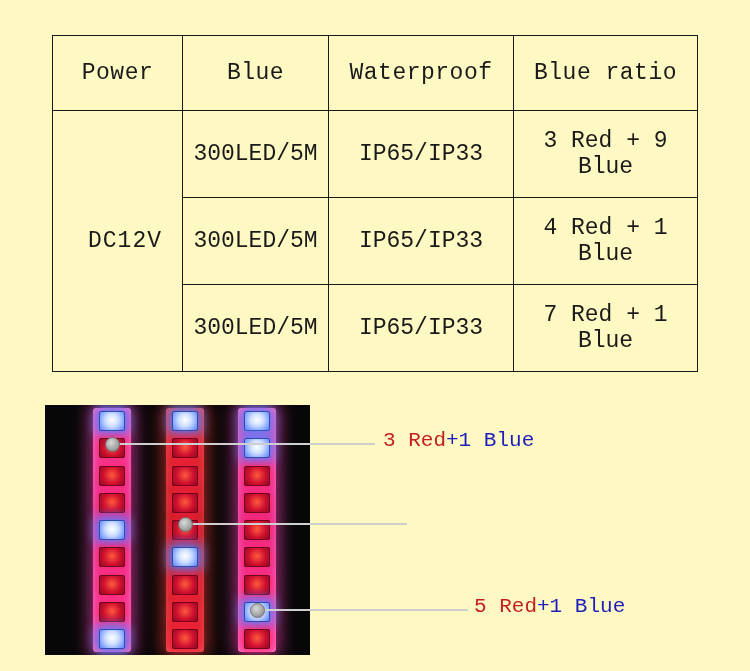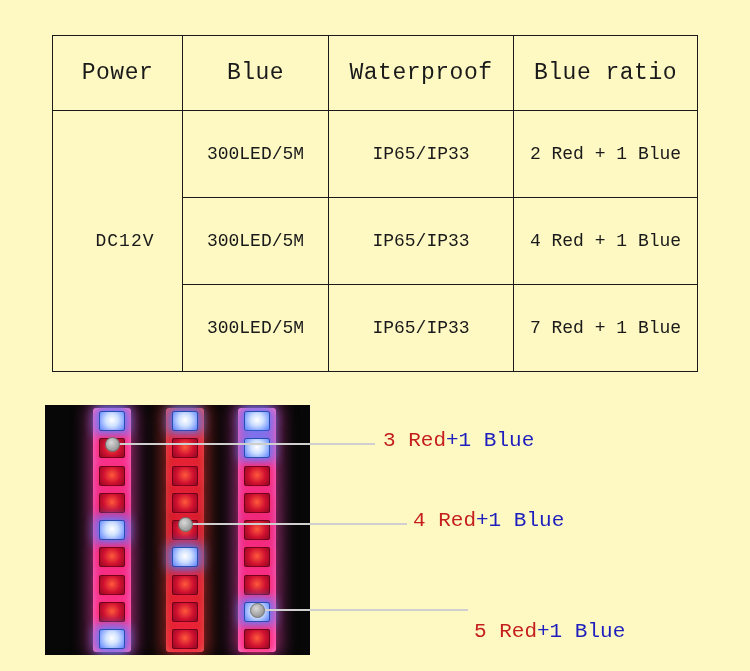--- a/index.html
+++ b/index.html
@@ -26,21 +26,21 @@
     vertical-align:middle;
     color:#1a1a1a;
   }
   table.spec th{
     font-size:23px;
     font-weight:normal;
     height:72px;
     letter-spacing:.5px;
   }
   table.spec td{
-    font-size:18px;
+    font-size:23px;
     height:84px;
   }
   td.power-cell{
     font-size:26px;
     letter-spacing:1px;
     padding-left:16px;
   }
   .col-power{width:130px;}
   .col-size{width:146px;}
   .col-wp{width:185px;}
@@ -137,21 +137,21 @@
         <th>Blue</th>
         <th>Waterproof</th>
         <th>Blue ratio</th>
       </tr>
     </thead>
     <tbody>
       <tr>
         <td class="power-cell" rowspan="3">DC12V</td>
         <td>300LED/5M</td>
         <td>IP65/IP33</td>
-        <td>2 Red + 1 Blue</td>
+        <td>3 Red + 9 Blue</td>
       </tr>
       <tr>
         <td>300LED/5M</td>
         <td>IP65/IP33</td>
         <td>4 Red + 1 Blue</td>
       </tr>
       <tr>
         <td>300LED/5M</td>
         <td>IP65/IP33</td>
         <td>7 Red + 1 Blue</td>
@@ -199,20 +199,17 @@
   <div class="callout-dot" style="left:178px; top:517px;"></div>
   <div class="callout-dot" style="left:250px; top:603px;"></div>
 
   <div class="callout-line" style="left:112px; top:443px; width:263px;"></div>
   <div class="callout-line" style="left:185px; top:523px; width:222px;"></div>
   <div class="callout-line" style="left:257px; top:609px; width:211px;"></div>
 
   <div class="callout-label" style="left:383px; top:429px;">
     <span class="label-red">3 Red</span><span class="label-blue">+1 Blue</span>
   </div>
-  <div class="callout-label" style="left:413px; top:509px;">
-    <span class="label-red">4 Red</span><span class="label-blue">+1 Blue</span>
-  </div>
-  <div class="callout-label" style="left:474px; top:595px;margin-top:25px;">
+  <div class="callout-label" style="left:474px; top:595px;">
     <span class="label-red">5 Red</span><span class="label-blue">+1 Blue</span>
   </div>
 
 </div>
 
 </body></html>

